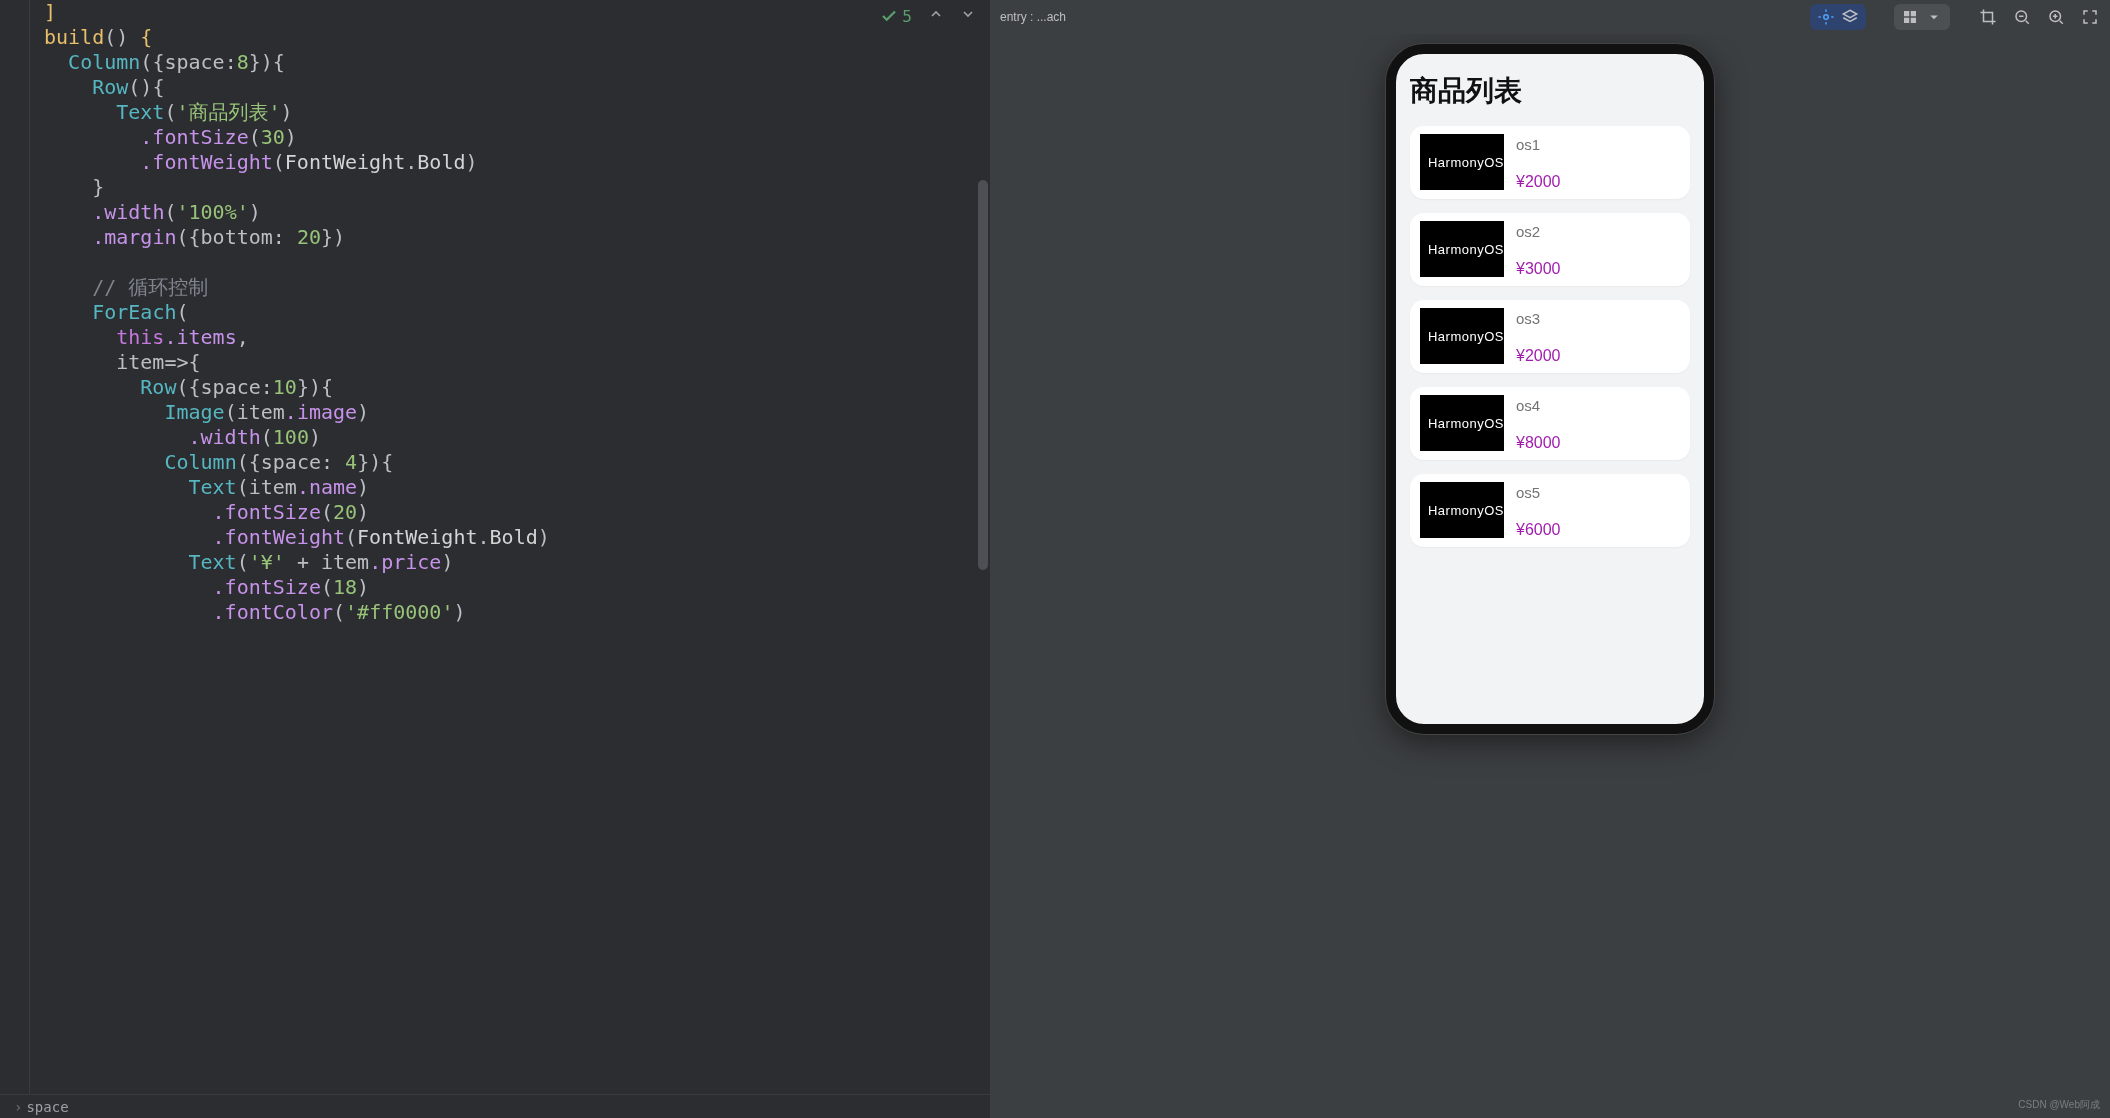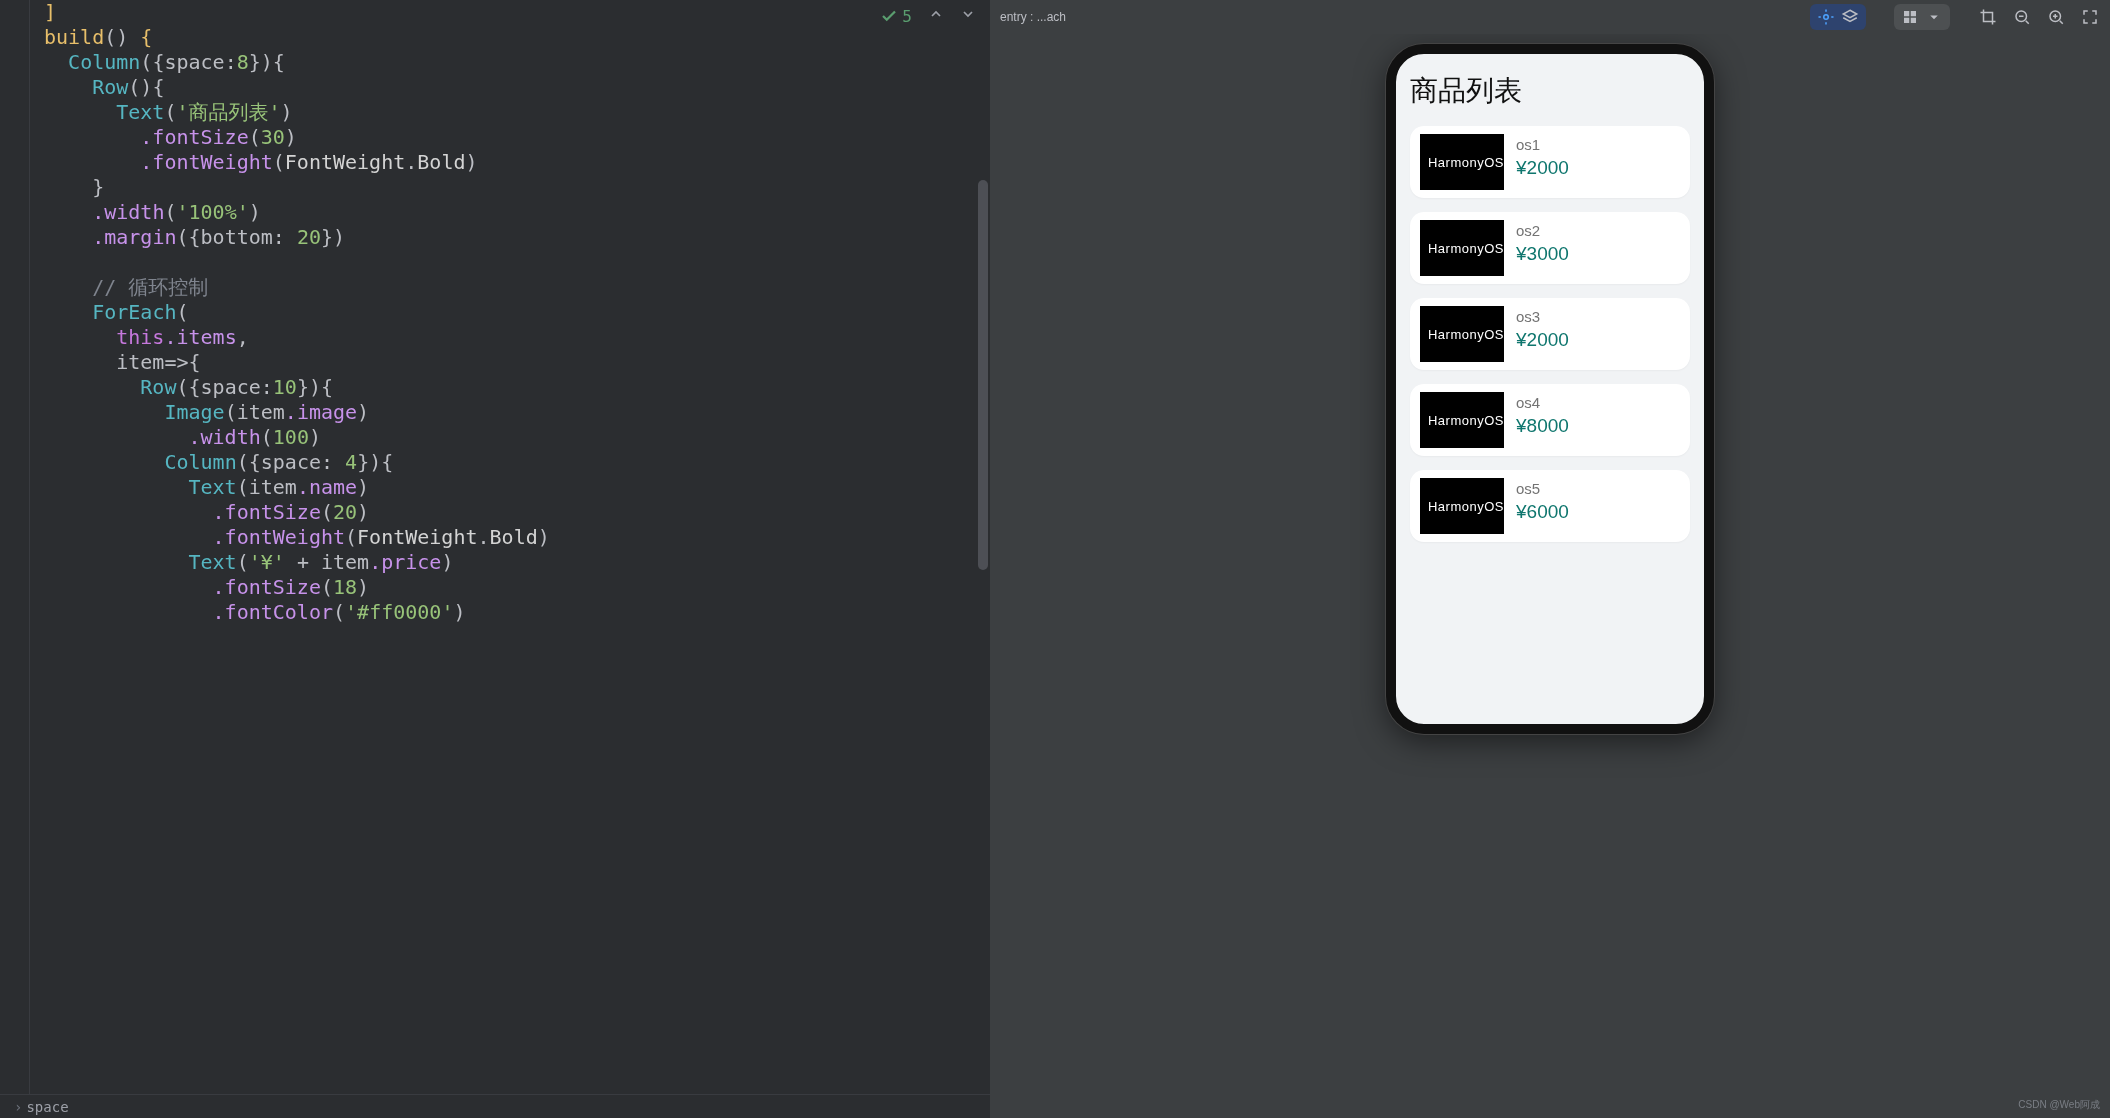--- a/index.html
+++ b/index.html
@@ -133,21 +133,21 @@
     font-family: -apple-system, "Helvetica Neue", Arial, sans-serif;
   }
   .phone-side-btn { position:absolute; right:-14px; width:6px; background:#111; border-radius:3px;}
   .phone-side-btn.b1{ top:120px; height:60px;}
   .phone-side-btn.b2{ top:200px; height:80px;}
   .phone-content{
     padding: 18px 14px;
   }
   .pv-title{
     font-size: 28px;
-    font-weight: 400;
+    font-weight: 700;
     color:#111;
     margin-bottom: 16px;
   }
   .pv-card{
     background:#fff;
     border-radius:14px;
     padding:8px 10px;
     margin-bottom:14px;
     display:flex;
     align-items:flex-start;
@@ -161,21 +161,21 @@
     font-size:13px;
     display:flex;
     align-items:center;
     justify-content:center;
     font-family: sans-serif;
     letter-spacing:.5px;
     padding-left:8px;
   }
   .pv-info{ padding-top:2px;}
   .pv-name{ font-size:15px; font-weight:400; color:#737373;}
-  .pv-price{ font-size:19px; color:#0f766e; margin-top:4px;}
+  .pv-price{ font-size:16px; color:#a21caf; margin-top:20px;}
   .watermark{
     position:absolute;
     right:10px; bottom:6px;
     font-size:10px;
     color:#7a7e85;
     font-family: sans-serif;
   }
 </style>
 </head>
 <body>

